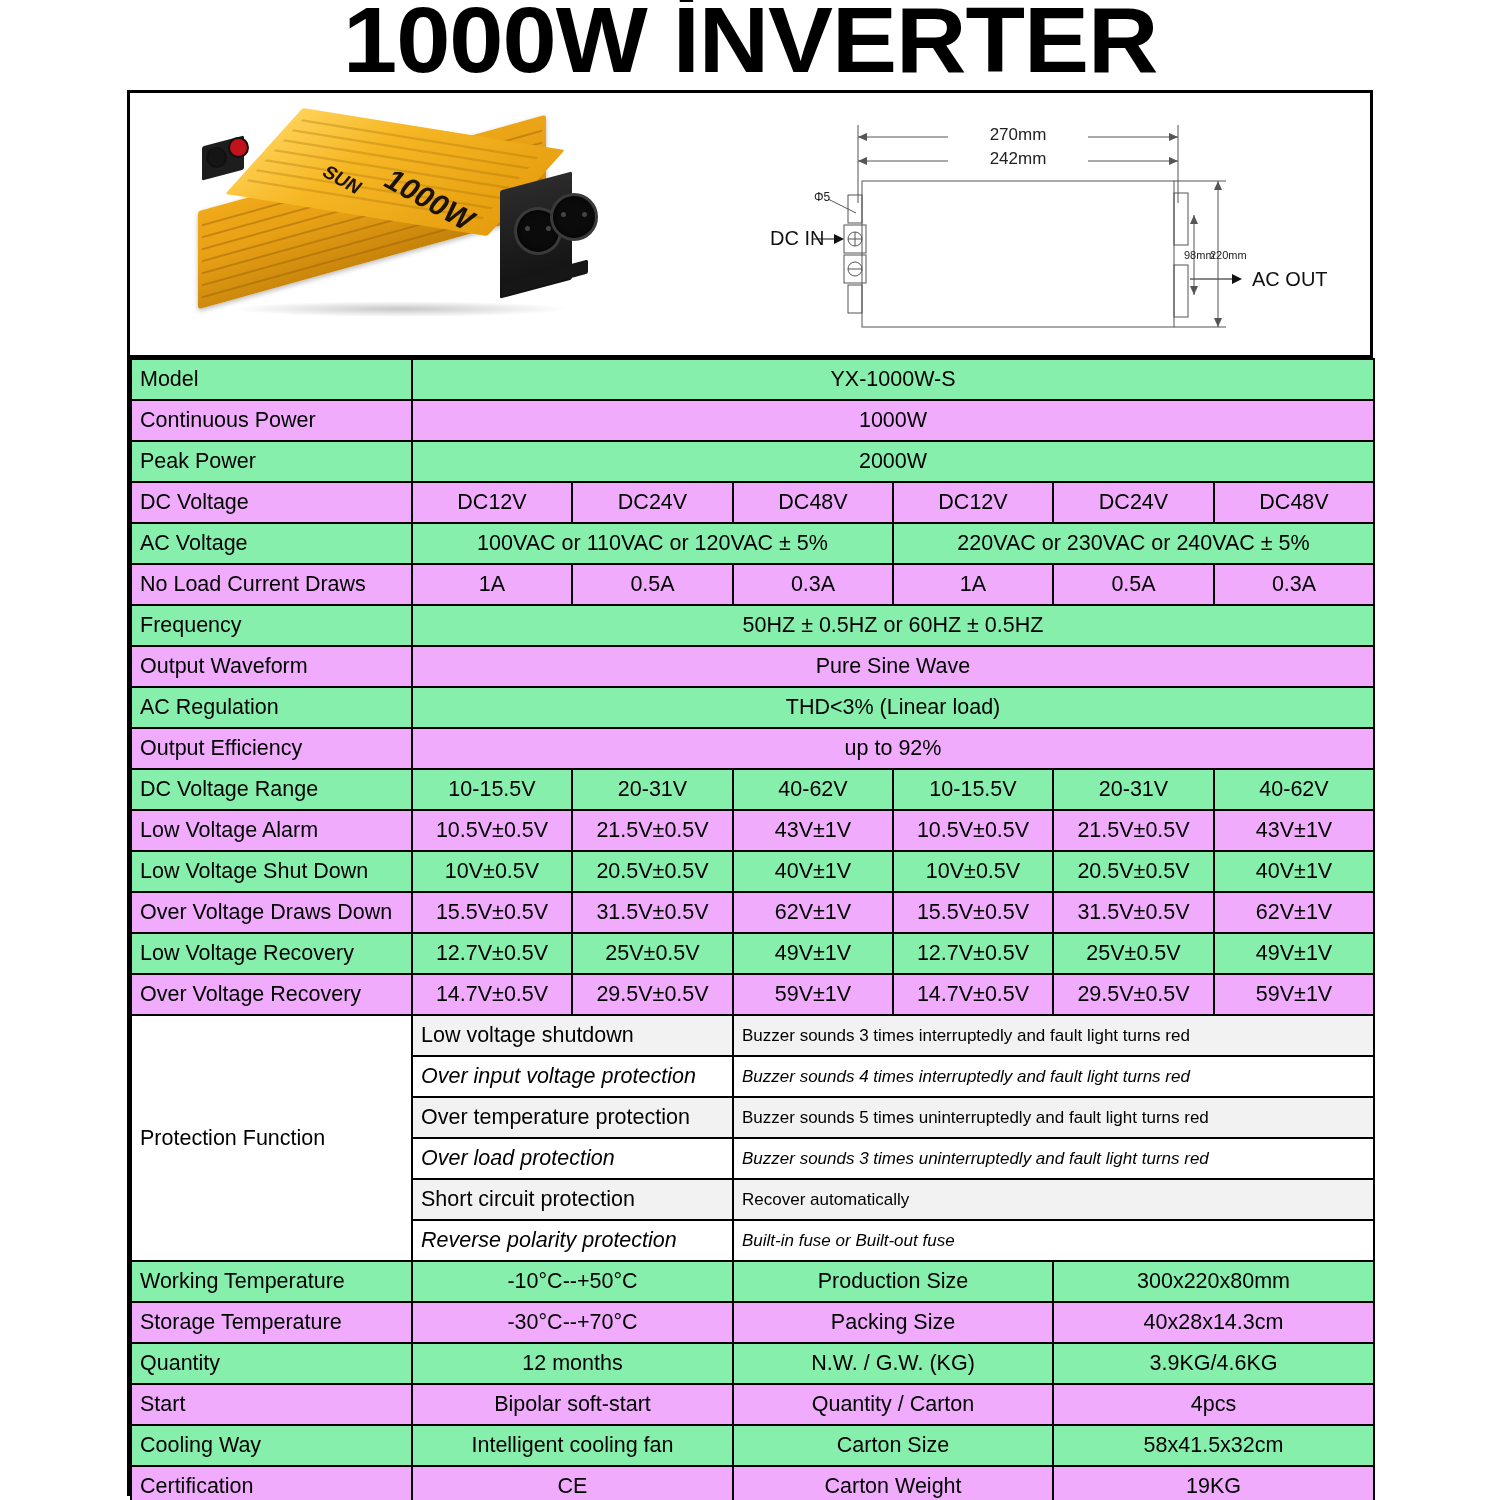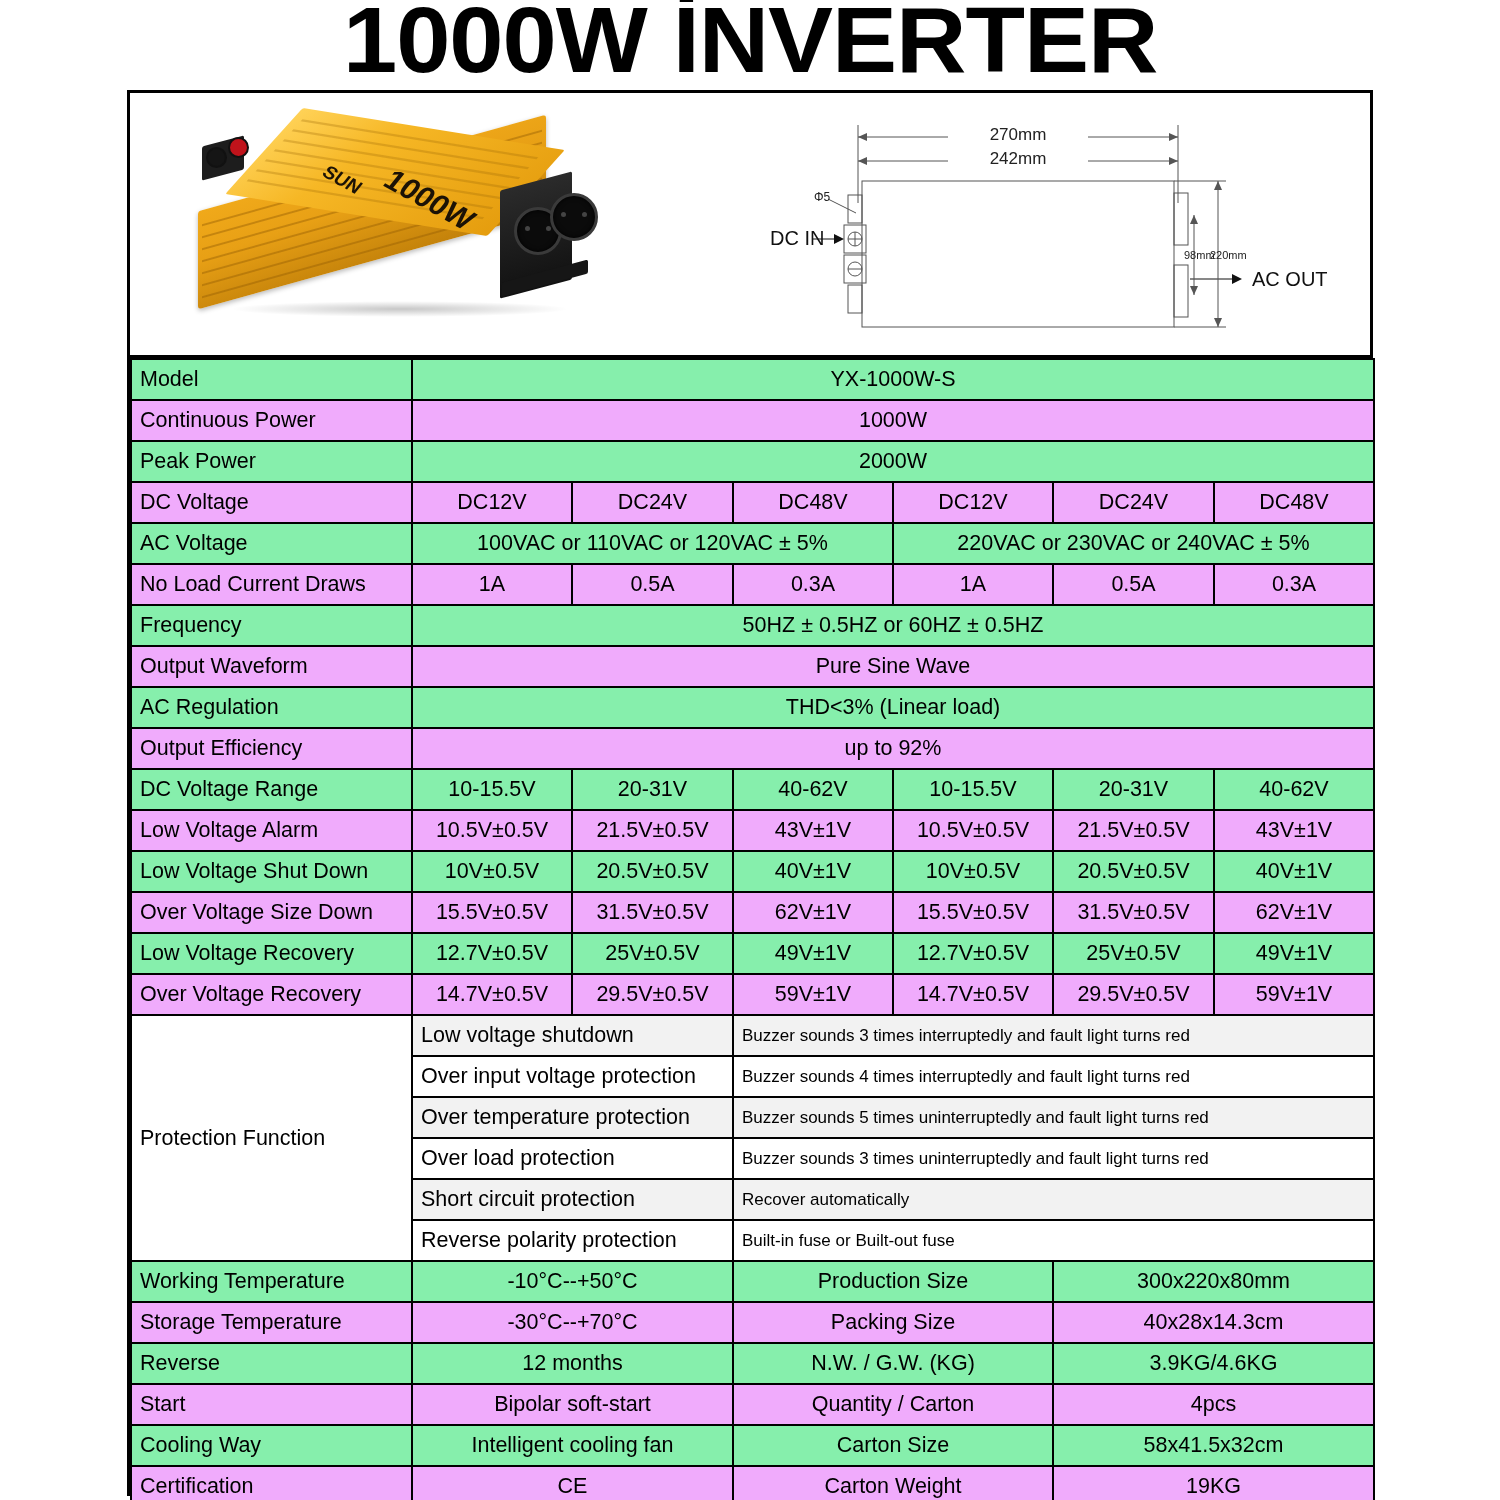--- a/index.html
+++ b/index.html
@@ -183,21 +183,21 @@
     white-space: nowrap;
     overflow: hidden;
   }
   td.lbl {
     text-align: left;
     padding-left: 11px;
   }
   td.ctr { text-align: center; }
   tr.shade td { background: #86efac; }
   tr.plain td { background: #f0abfc; }
-  td.white-cell { background: #ffffff !important; }
+  td.white-cell { background: #ffffff !important; font-style: italic; }
   td.shade-cell { background: #f2f2f2 !important; }
   td.protect-label {
     text-align: left;
     padding-left: 11px;
     vertical-align: middle;
     background: #ffffff !important;
     margin-top: 20px;
   }
   td.prot-sub { text-align: left; padding-left: 11px; }
   td.prot-desc { text-align: left; padding-left: 11px; font-size: 17px; }
@@ -413,21 +413,21 @@
           <td class="lbl">Low Voltage Shut Down</td>
           <td class="ctr">10V±0.5V</td>
           <td class="ctr">20.5V±0.5V</td>
           <td class="ctr">40V±1V</td>
           <td class="ctr">10V±0.5V</td>
           <td class="ctr">20.5V±0.5V</td>
           <td class="ctr">40V±1V</td>
         </tr>
 
         <tr class="plain">
-          <td class="lbl">Over Voltage Size Down</td>
+          <td class="lbl">Over Voltage Draws Down</td>
           <td class="ctr">15.5V±0.5V</td>
           <td class="ctr">31.5V±0.5V</td>
           <td class="ctr">62V±1V</td>
           <td class="ctr">15.5V±0.5V</td>
           <td class="ctr">31.5V±0.5V</td>
           <td class="ctr">62V±1V</td>
         </tr>
 
         <tr class="shade">
           <td class="lbl">Low Voltage Recovery</td>
@@ -481,21 +481,21 @@
           <td class="ctr" colspan="2">Production Size</td>
           <td class="ctr" colspan="2">300x220x80mm</td>
         </tr>
         <tr class="plain">
           <td class="lbl">Storage Temperature</td>
           <td class="ctr" colspan="2">-30°C--+70°C</td>
           <td class="ctr" colspan="2">Packing Size</td>
           <td class="ctr" colspan="2">40x28x14.3cm</td>
         </tr>
         <tr class="shade">
-          <td class="lbl">Reverse</td>
+          <td class="lbl">Quantity</td>
           <td class="ctr" colspan="2">12 months</td>
           <td class="ctr" colspan="2">N.W. / G.W. (KG)</td>
           <td class="ctr" colspan="2">3.9KG/4.6KG</td>
         </tr>
         <tr class="plain">
           <td class="lbl">Start</td>
           <td class="ctr" colspan="2">Bipolar soft-start</td>
           <td class="ctr" colspan="2">Quantity / Carton</td>
           <td class="ctr" colspan="2">4pcs</td>
         </tr>

